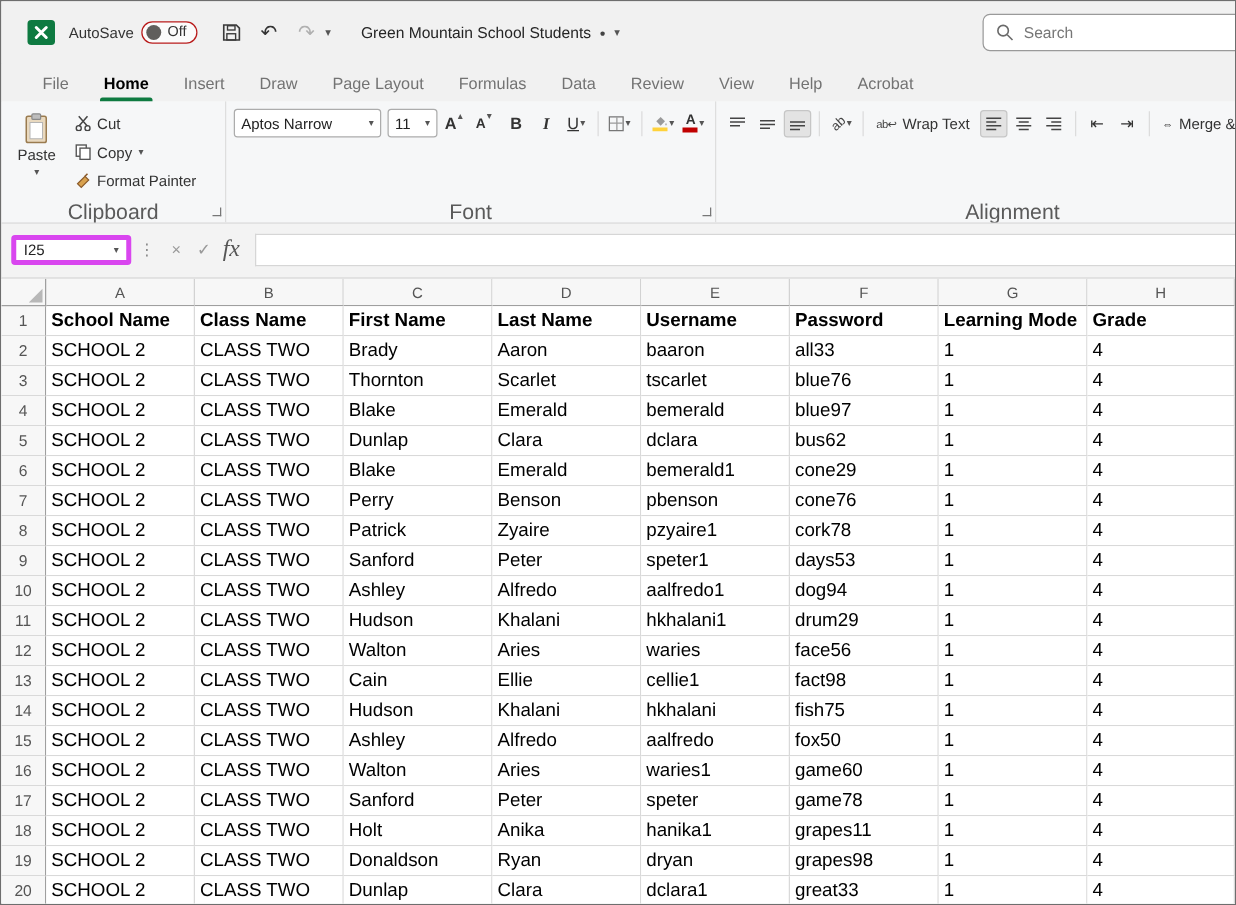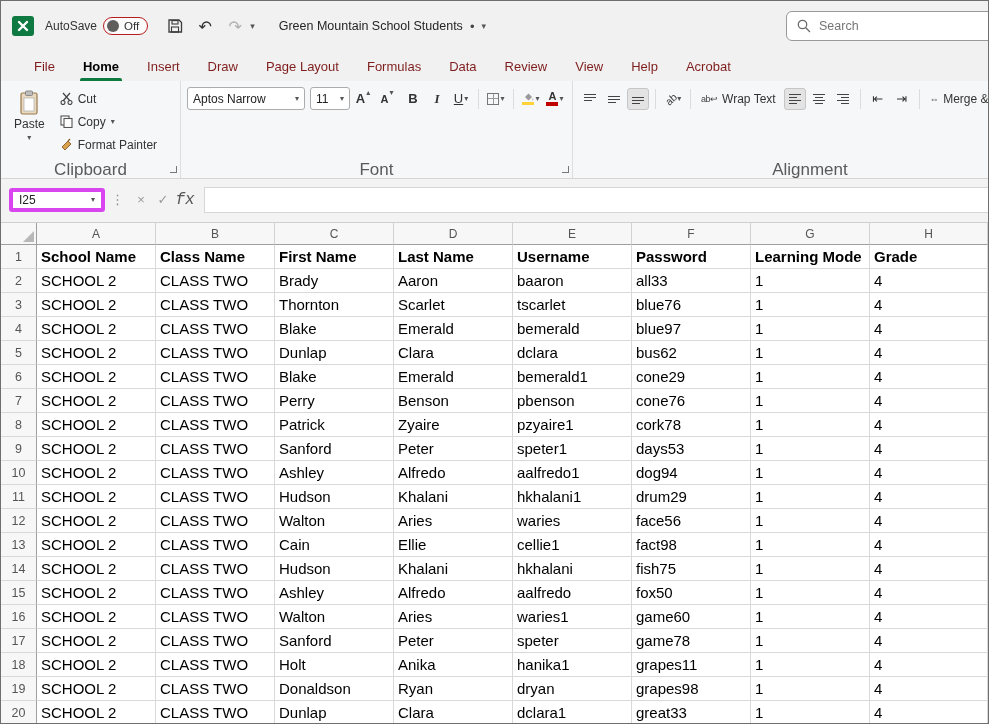--- a/index.html
+++ b/index.html
@@ -1,39 +1,39 @@
 <!DOCTYPE html>
 <html><head>
 <meta charset="utf-8">
 <style>
   * { box-sizing: border-box; margin: 0; padding: 0; }
   html,body { width: 989px; height: 724px; overflow: hidden; }
   body { font-family: "Liberation Sans", sans-serif; background:#fff; }
   .window { width:989px; height:724px; border:1px solid #6e6e6e; display:flex; flex-direction:column; background:#f2f2f2; overflow:hidden; }
 
   
-  .titlebar { height:50px; flex:0 0 50px; display:flex; align-items:center; background:#f1f1f1; padding:0 0 0 10px; }
+  .titlebar { height:50px; flex:0 0 50px; display:flex; align-items:center; background:#f1f1f1; padding:0 0 0 20px; }
   .logo { width:24px; height:24px; margin-right:10px; flex:0 0 auto; }
   .autosave { display:flex; align-items:center; gap:6px; font-size:12px; color:#333; cursor:default; }
   .pill { display:inline-flex; align-items:center; gap:5px; border:1px solid #b91c1c; border-radius:10px; height:18px; padding:0 8px 0 3px; background:#fbfbfb; }
   .knob { width:12px; height:12px; border-radius:50%; background:#605e5c; }
   .pill-text { font-size:11.5px; color:#333; }
   .qat { display:flex; align-items:center; margin-left:14px; gap:4px; }
   .qat-btn { width:26px; height:26px; display:flex; align-items:center; justify-content:center; font-size:16px; color:#333; border-radius:4px; }
   .qat-btn.disabled { color:#b0b0b0; }
   .qat-chev { font-size:9px; color:#555; margin-left:-2px; }
   .doc-title { display:flex; align-items:center; gap:7px; margin-left:24px; font-size:12.5px; color:#252525; white-space:nowrap; }
   .saved-dot { font-size:13px; color:#444; }
   .doc-title .chev { font-size:9px; color:#555; }
   .search-box { margin-left:auto; margin-right:-18px; flex:0 0 220px; height:30px; background:#fff; border:1px solid #9a9a9a; border-radius:6px; display:flex; align-items:center; padding:0 10px; gap:8px; }
   .search-text { font-size:12.5px; color:#767676; }
 
   
   .tabs { height:30px; flex:0 0 30px; display:flex; align-items:stretch; background:#f1f1f1; padding-left:20px; gap:2px; }
-  .tab { display:flex; align-items:center; padding:0 13px; font-size:13px; color:#7f1d1d; position:relative; cursor:default; }
+  .tab { display:flex; align-items:center; padding:0 13px; font-size:13px; color:#737373; position:relative; cursor:default; }
   .tab.active { color:#000000; font-weight:700; }
   .tab.active::after { content:""; position:absolute; left:10px; right:10px; bottom:0; height:3px; background:#0e7a40; border-radius:2px 2px 0 0; }
 
   
   .ribbon { height:98px; flex:0 0 98px; background:#f6f7f8; border-bottom:1px solid #d5d5d5; display:flex; align-items:stretch; overflow:hidden; }
   .group { display:flex; flex-direction:column; border-right:1px solid #dedede; position:relative; }
   .gbody { flex:1; display:flex; align-items:flex-start; padding:6px 6px 0 6px; }
   .glabel { height:18px; flex:0 0 18px; text-align:center; font-size:17px; color:#5a5a5a; position:relative; padding-bottom:2px; }
   .launcher { position:absolute; right:3px; bottom:5px; width:7px; height:7px; border-right:1.5px solid #777; border-bottom:1.5px solid #777; }
   .bigbtn { display:flex; flex-direction:column; align-items:center; justify-content:flex-start; padding:3px 7px; border-radius:4px; font-size:12px; color:#333; gap:2px; }
@@ -60,21 +60,21 @@
   .vsep { width:1px; height:20px; background:#dcdcdc; margin:0 4px; }
   .ori { display:inline-block; transform:rotate(-42deg); font-size:10.5px; color:#444; }
   .mini { font-size:9px; color:#444; letter-spacing:-0.5px; }
   .dec-btn { font-size:9.5px; color:#333; height:22px; display:flex; align-items:center; padding:0 3px; border-radius:3px; letter-spacing:-0.5px; }
 
   
   .formula-strip { height:44px; flex:0 0 44px; background:#f3f3f3; display:flex; align-items:center; padding:7px 0 9px 8px; border-bottom:1px solid #cfcfcf; }
   .name-box { width:96px; height:24px; background:#fff; border:4px solid #d946ef; border-radius:3px; display:flex; align-items:center; justify-content:space-between; padding:0 6px; font-size:12px; color:#222; }
   .dots { margin:0 6px; color:#8a8a8a; font-size:13px; }
   .fxbtn { width:22px; height:22px; display:flex; align-items:center; justify-content:center; font-size:13px; color:#9a9a9a; }
-  .fxbtn.fx { font-style:italic; font-family:Liberation Mono, monospace; color:#555; font-size:16px; }
+  .fxbtn.fx { font-style:italic; font-family:Liberation Serif, serif; color:#555; font-size:19px; }
   .formula-input { flex:1; height:26px; background:#fff; border:1px solid #d6d6d6; border-right:none; margin-left:8px; display:flex; align-items:center; padding:0 6px; font-size:13px; color:#222; }
 
   
   .sheet-wrap { flex:1; background:#fff; overflow:hidden; }
   .sheet { display:grid; grid-template-columns:36px repeat(7,119px) minmax(0,1fr); grid-template-rows:22px repeat(20,24px); }
   .corner { background:#f7f7f7; border-right:1px solid #9f9f9f; border-bottom:1px solid #9f9f9f; position:relative; }
   .corner::after { content:""; position:absolute; right:2px; bottom:2px; border-left:11px solid transparent; border-bottom:11px solid #b8b8b8; }
   .colhead { background:#f7f7f7; border-right:1px solid #d2d2d2; border-bottom:1px solid #9f9f9f; display:flex; align-items:center; justify-content:center; font-size:12px; color:#555; }
   .rowhead { background:#f7f7f7; border-right:1px solid #9f9f9f; border-bottom:1px solid #d9d9d9; display:flex; align-items:center; justify-content:center; font-size:12.5px; color:#555; }
   .cell { border-right:1px solid #d9d9d9; border-bottom:1px solid #d9d9d9; font-size:15px; color:#000; padding:0 0 0 4px; display:flex; align-items:center; white-space:nowrap; overflow:hidden; background:#fff; }

